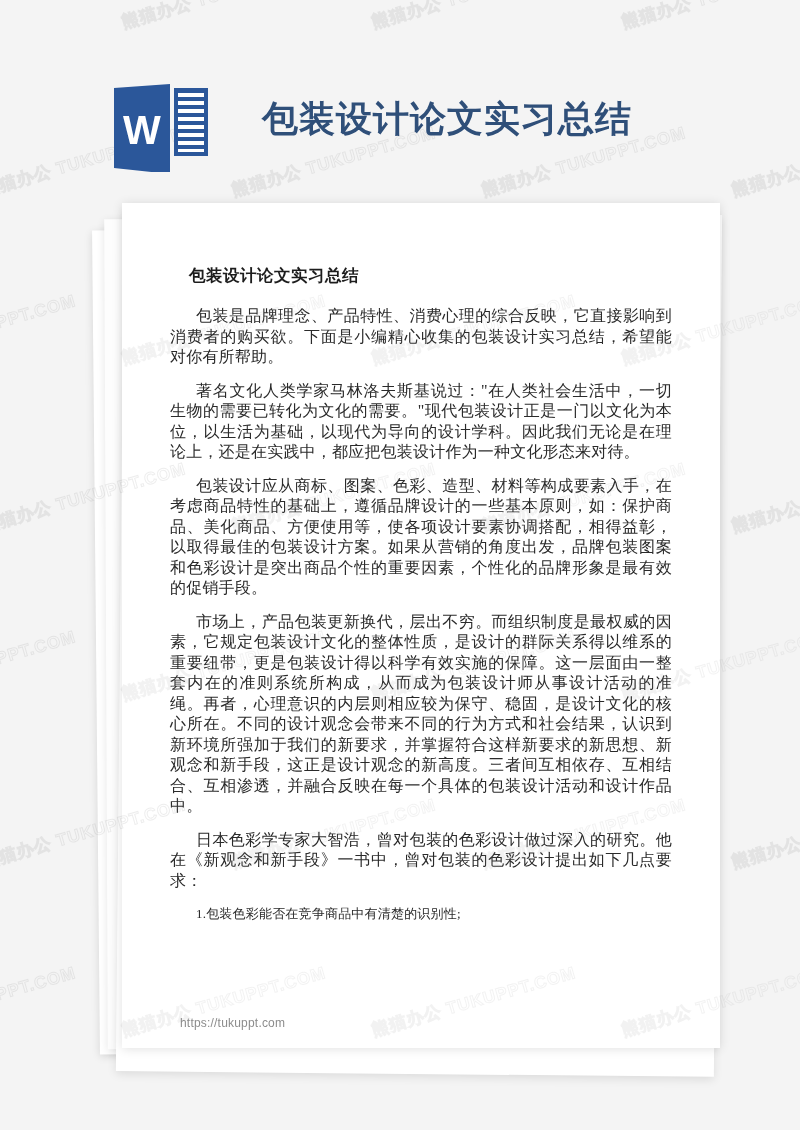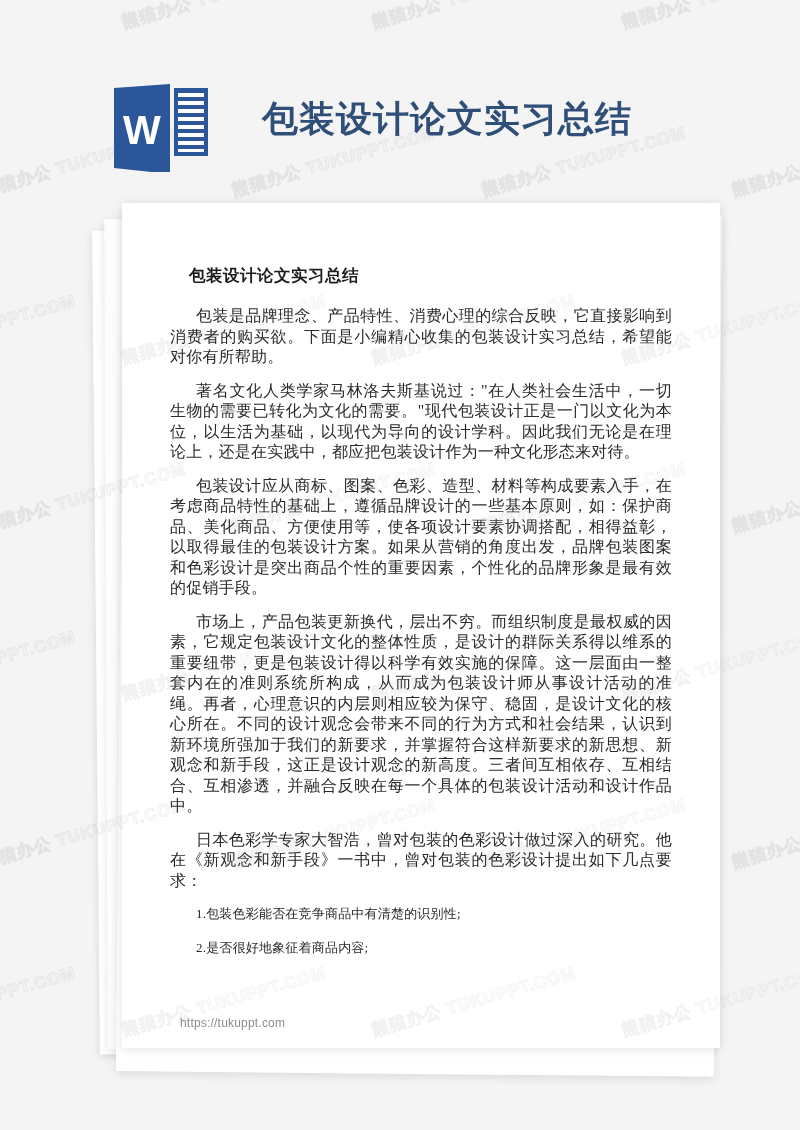--- a/index.html
+++ b/index.html
@@ -193,21 +193,20 @@
   <div class="page-inner">
     <div class="page-heading">包装设计论文实习总结</div>
 
     <p class="para">包装是品牌理念、产品特性、消费心理的综合反映，它直接影响到消费者的购买欲。下面是小编精心收集的包装设计实习总结，希望能对你有所帮助。</p>
     <p class="para">著名文化人类学家马林洛夫斯基说过："在人类社会生活中，一切生物的需要已转化为文化的需要。"现代包装设计正是一门以文化为本位，以生活为基础，以现代为导向的设计学科。因此我们无论是在理论上，还是在实践中，都应把包装设计作为一种文化形态来对待。</p>
     <p class="para">包装设计应从商标、图案、色彩、造型、材料等构成要素入手，在考虑商品特性的基础上，遵循品牌设计的一些基本原则，如：保护商品、美化商品、方便使用等，使各项设计要素协调搭配，相得益彰，以取得最佳的包装设计方案。如果从营销的角度出发，品牌包装图案和色彩设计是突出商品个性的重要因素，个性化的品牌形象是最有效的促销手段。</p>
     <p class="para">市场上，产品包装更新换代，层出不穷。而组织制度是最权威的因素，它规定包装设计文化的整体性质，是设计的群际关系得以维系的重要纽带，更是包装设计得以科学有效实施的保障。这一层面由一整套内在的准则系统所构成，从而成为包装设计师从事设计活动的准绳。再者，心理意识的内层则相应较为保守、稳固，是设计文化的核心所在。不同的设计观念会带来不同的行为方式和社会结果，认识到新环境所强加于我们的新要求，并掌握符合这样新要求的新思想、新观念和新手段，这正是设计观念的新高度。三者间互相依存、互相结合、互相渗透，并融合反映在每一个具体的包装设计活动和设计作品中。</p>
     <p class="para">日本色彩学专家大智浩，曾对包装的色彩设计做过深入的研究。他在《新观念和新手段》一书中，曾对包装的色彩设计提出如下几点要求：</p>
 
     <p class="list-item">1.包装色彩能否在竞争商品中有清楚的识别性;</p>
-    <p class="list-item">2.是否很好地象征着商品内容;</p>
 
   </div>
   <div class="footer-url">https://tukuppt.com</div>
 </div>
 
 <div class="watermark-layer">
     <div class="wm" style="left: -132px; top: -18px;">熊猫办公 TUKUPPT.COM</div>
     <div class="wm" style="left: 118px; top: -18px;">熊猫办公 TUKUPPT.COM</div>
     <div class="wm" style="left: 368px; top: -18px;">熊猫办公 TUKUPPT.COM</div>
     <div class="wm" style="left: 618px; top: -18px;">熊猫办公 TUKUPPT.COM</div>

